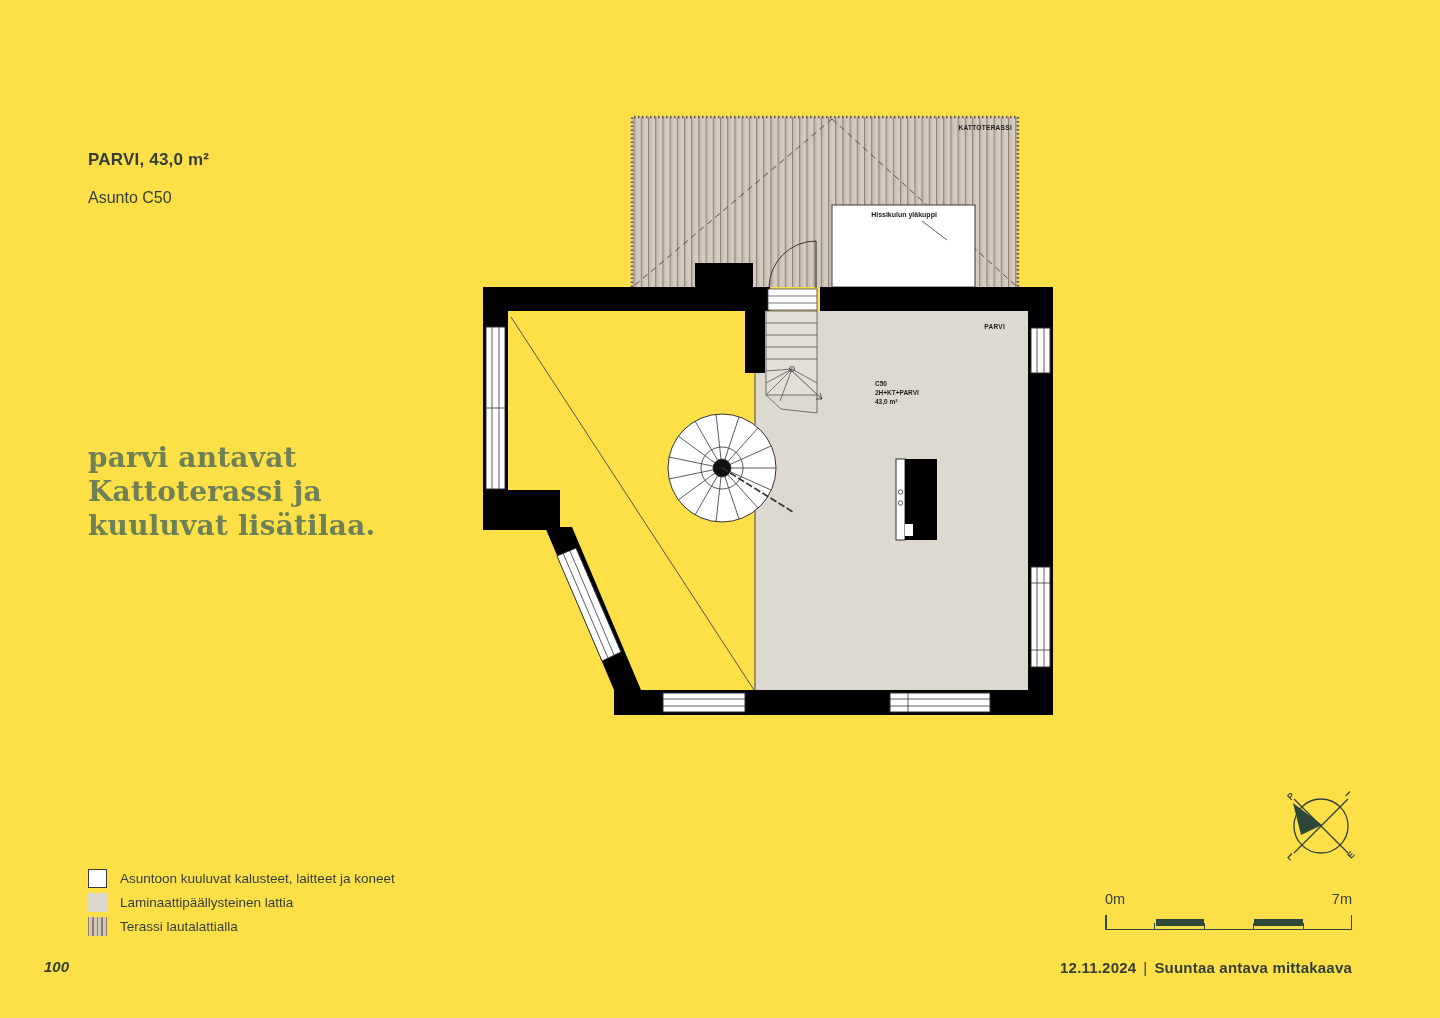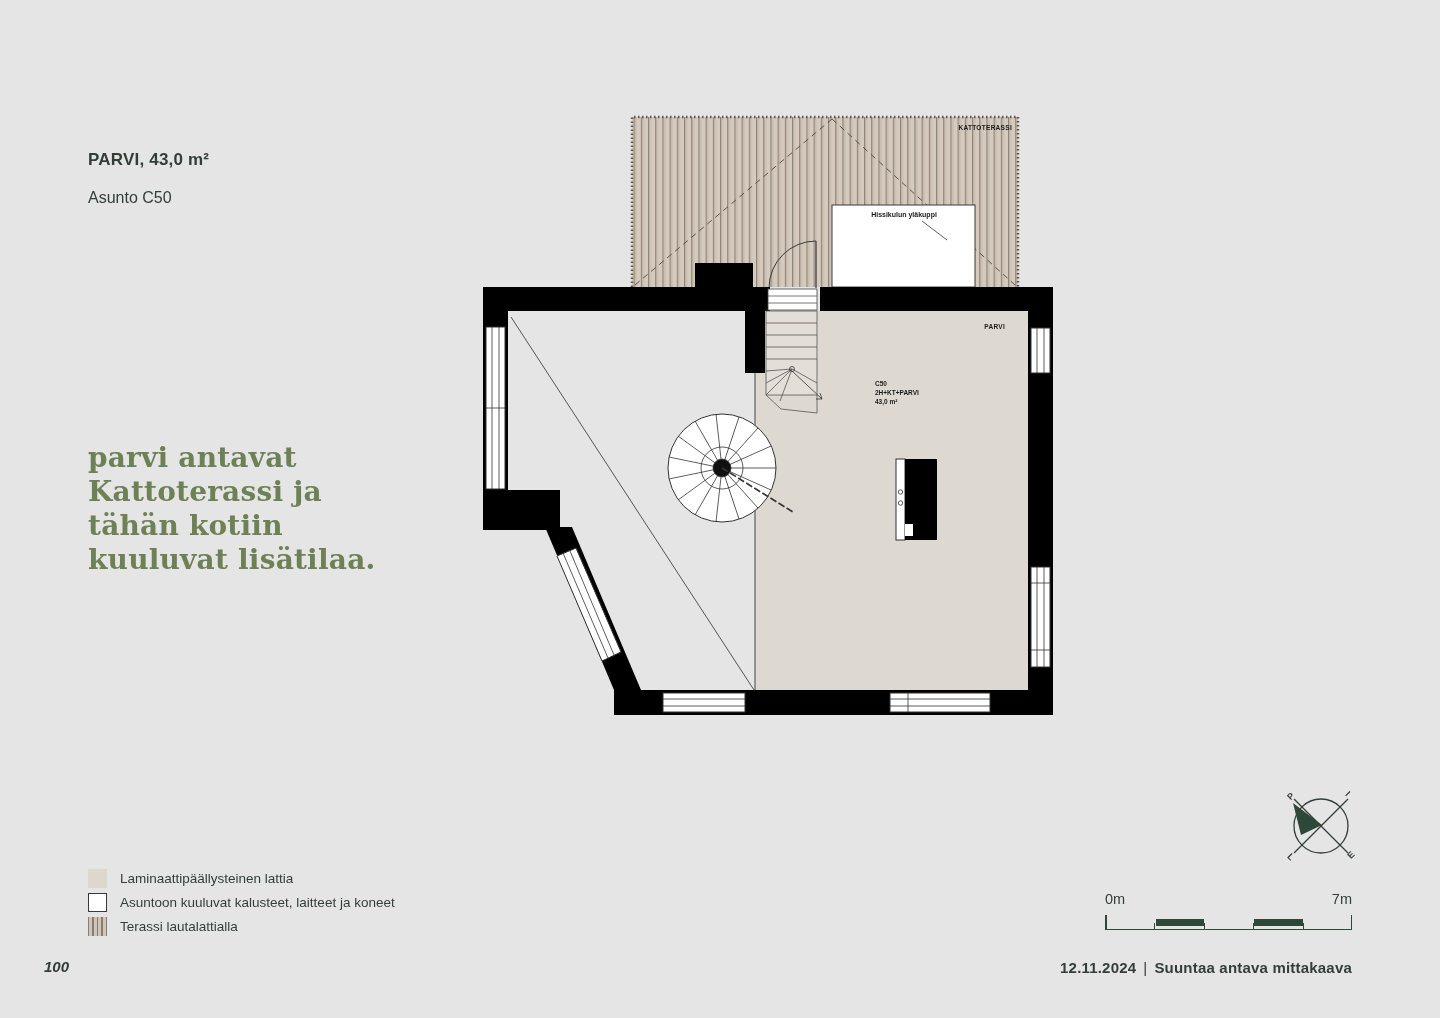--- a/index.html
+++ b/index.html
@@ -1,18 +1,18 @@
 <!DOCTYPE html>
 <html><head>
 <meta charset="utf-8">
 <style>
   * { margin:0; padding:0; box-sizing:border-box; }
   html,body { background:#ffffff; }
   .page {
-    position:relative; width:1440px; height:1018px; background:#e5e5e5;
+    position:relative; width:1440px; height:1018px; background:#fde047;
     font-family:"Liberation Sans", sans-serif; color:#333e39; overflow:hidden;
   }
   .abs { position:absolute; }
 
   
   .header { left:88px; top:150px; }
   .header .title { font-size:17px; font-weight:700; letter-spacing:.2px; color:#333e39; }
   .header .subtitle { margin-top:19px; font-size:16px; font-weight:500; color:#333e39; }
 
   
@@ -56,21 +56,20 @@
 <div class="page">
 
   <div class="abs header">
     <div class="title">PARVI, 43,0 m²</div>
     <div class="subtitle">Asunto C50</div>
   </div>
 
   <div class="abs headline">
     <div>parvi antavat</div>
     <div>Kattoterassi ja</div>
-    <div>tähän kotiin</div>
     <div>kuuluvat lisätilaa.</div>
   </div>
 
   <div class="abs plan">
     <svg width="620" height="650" viewBox="460 95 620 650">
       <defs>
         <pattern id="deck" width="7.2" height="12" patternUnits="userSpaceOnUse">
           <rect width="7.2" height="12" fill="#d5cabe"></rect>
           <rect width="3.6" height="12" fill="#cdc1b4"></rect>
           <line x1="0.6" y1="0" x2="0.6" y2="12" stroke="#87796d" stroke-width="1"></line>
@@ -191,26 +190,26 @@
 
       <text x="1005" y="329" text-anchor="end" font-size="6.5" font-weight="bold" fill="#1a1a1a" letter-spacing="0.3">PARVI</text>
       <text x="875" y="386" font-size="6.5" font-weight="bold" fill="#1a1a1a">C50</text>
       <text x="875" y="395" font-size="6.5" font-weight="bold" fill="#1a1a1a">2H+KT+PARVI</text>
       <text x="875" y="404" font-size="6.5" font-weight="bold" fill="#1a1a1a">43,0 m²</text>
     </svg>
   </div>
 
   <div class="abs legend">
     <div class="legend-row">
+      <div class="swatch swatch-furniture"></div>
+      <span class="legend-label">Asuntoon kuuluvat kalusteet, laitteet ja koneet</span>
+    </div>
+    <div class="legend-row">
       <div class="swatch swatch-laminate"></div>
       <span class="legend-label">Laminaattipäällysteinen lattia</span>
-    </div>
-    <div class="legend-row">
-      <div class="swatch swatch-furniture"></div>
-      <span class="legend-label">Asuntoon kuuluvat kalusteet, laitteet ja koneet</span>
     </div>
     <div class="legend-row">
       <div class="swatch swatch-terrace"></div>
       <span class="legend-label">Terassi lautalattialla</span>
     </div>
   </div>
 
   <div class="abs compass">
     <svg width="78" height="78" viewBox="0 0 78 78">
       <circle cx="39" cy="38" r="27" fill="none" stroke="#333e39" stroke-width="1.3"></circle>

